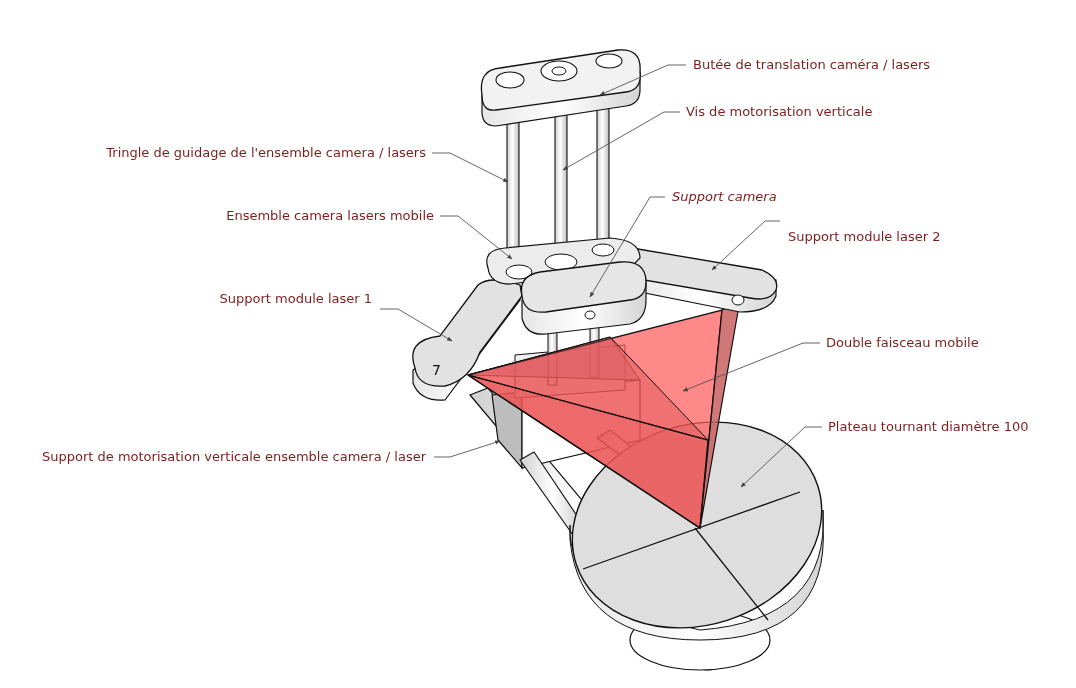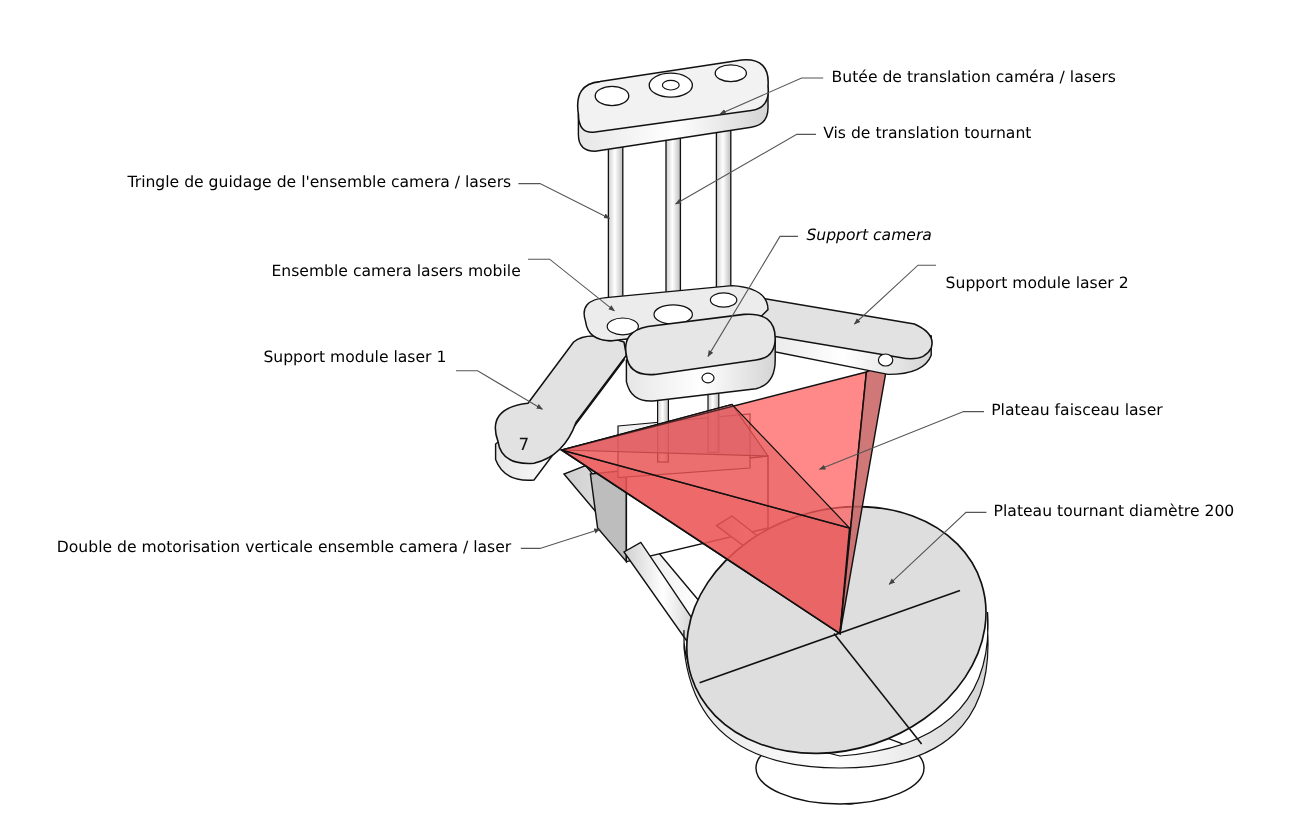--- a/index.html
+++ b/index.html
@@ -1,19 +1,19 @@
 <!DOCTYPE html>
 <html><head>
 <meta charset="utf-8">
 <style>
   html, body { margin:0; padding:0; background:#ffffff; }
   body { width:1076px; height:688px; position:relative; overflow:hidden;
          font-family:"DejaVu Sans", "Liberation Sans", sans-serif; }
   #stage { position:absolute; left:0; top:0; width:1076px; height:688px; }
-  .lbl { position:absolute; font-size:13px; color:#000000; white-space:nowrap; line-height:16px; }
+  .lbl { position:absolute; font-size:13px; color:#7f1d1d; white-space:nowrap; line-height:16px; }
   .lbl.right { text-align:center; }
 </style>
 </head>
 <body>
 
 <svg id="stage" viewBox="0 0 1076 688" xmlns="http://www.w3.org/2000/svg">
   <defs>
     <linearGradient id="rodGrad" x1="0" x2="1" y1="0" y2="0">
       <stop offset="0" stop-color="#cfcfcf"></stop>
       <stop offset="0.45" stop-color="#ffffff"></stop>
@@ -113,21 +113,21 @@
     <polyline points="440,216 458,216 512,259" marker-end="url(#arrow)"></polyline>
     <polyline points="780,221 765,221 712,270" marker-end="url(#arrow)"></polyline>
     <polyline points="380,309 398,309 452,341" marker-end="url(#arrow)"></polyline>
     <polyline points="820,343 803,343 683,391" marker-end="url(#arrow)"></polyline>
     <polyline points="822,427 805,427 741,487" marker-end="url(#arrow)"></polyline>
     <polyline points="434,457 450,457 500,441" marker-end="url(#arrow)"></polyline>
   </g>
 </svg>
 
 <div class="lbl" style="left:693px;top:57px;">Butée de translation caméra / lasers</div>
-<div class="lbl" style="left:686px;top:104px;">Vis de translation tournant</div>
+<div class="lbl" style="left:686px;top:104px;">Vis de motorisation verticale</div>
 <div class="lbl right" style="right:650px;top:145px;">Tringle de guidage de l'ensemble camera / lasers</div>
 <div class="lbl" style="left:672px;top:189px;font-style:italic;">Support camera</div>
-<div class="lbl right" style="right:642px;top:219px;">Ensemble camera lasers mobile</div>
+<div class="lbl right" style="right:642px;top:208px;">Ensemble camera lasers mobile</div>
 <div class="lbl" style="left:788px;top:229px;">Support module laser 2</div>
 <div class="lbl right" style="right:704px;top:291px;">Support module laser 1</div>
-<div class="lbl" style="left:826px;top:335px;">Plateau faisceau laser</div>
-<div class="lbl" style="left:828px;top:419px;">Plateau tournant diamètre 200</div>
-<div class="lbl right" style="right:650px;top:449px;">Double de motorisation verticale ensemble camera / laser</div>
+<div class="lbl" style="left:826px;top:335px;">Double faisceau mobile</div>
+<div class="lbl" style="left:828px;top:419px;">Plateau tournant diamètre 100</div>
+<div class="lbl right" style="right:650px;top:449px;">Support de motorisation verticale ensemble camera / laser</div>
 
 </body></html>

